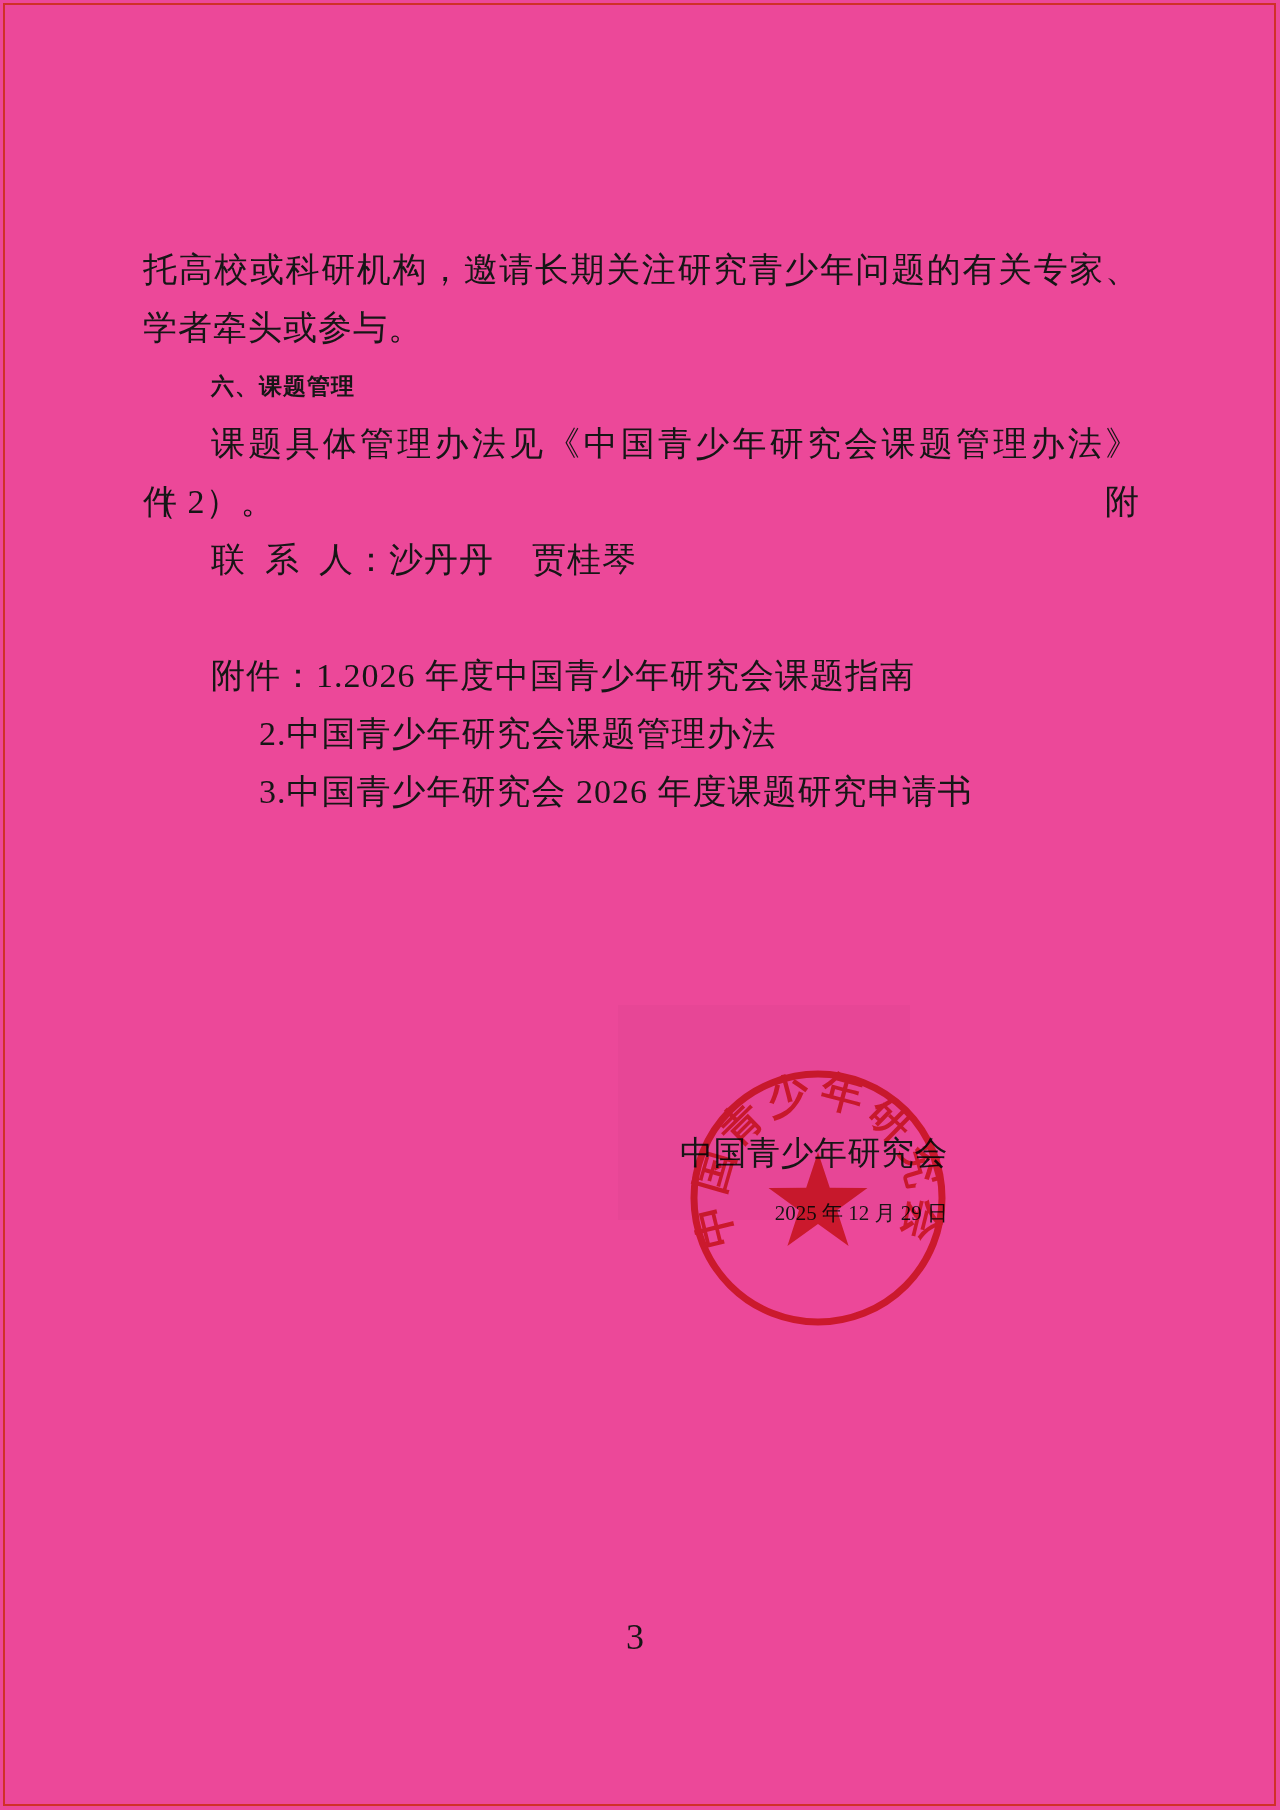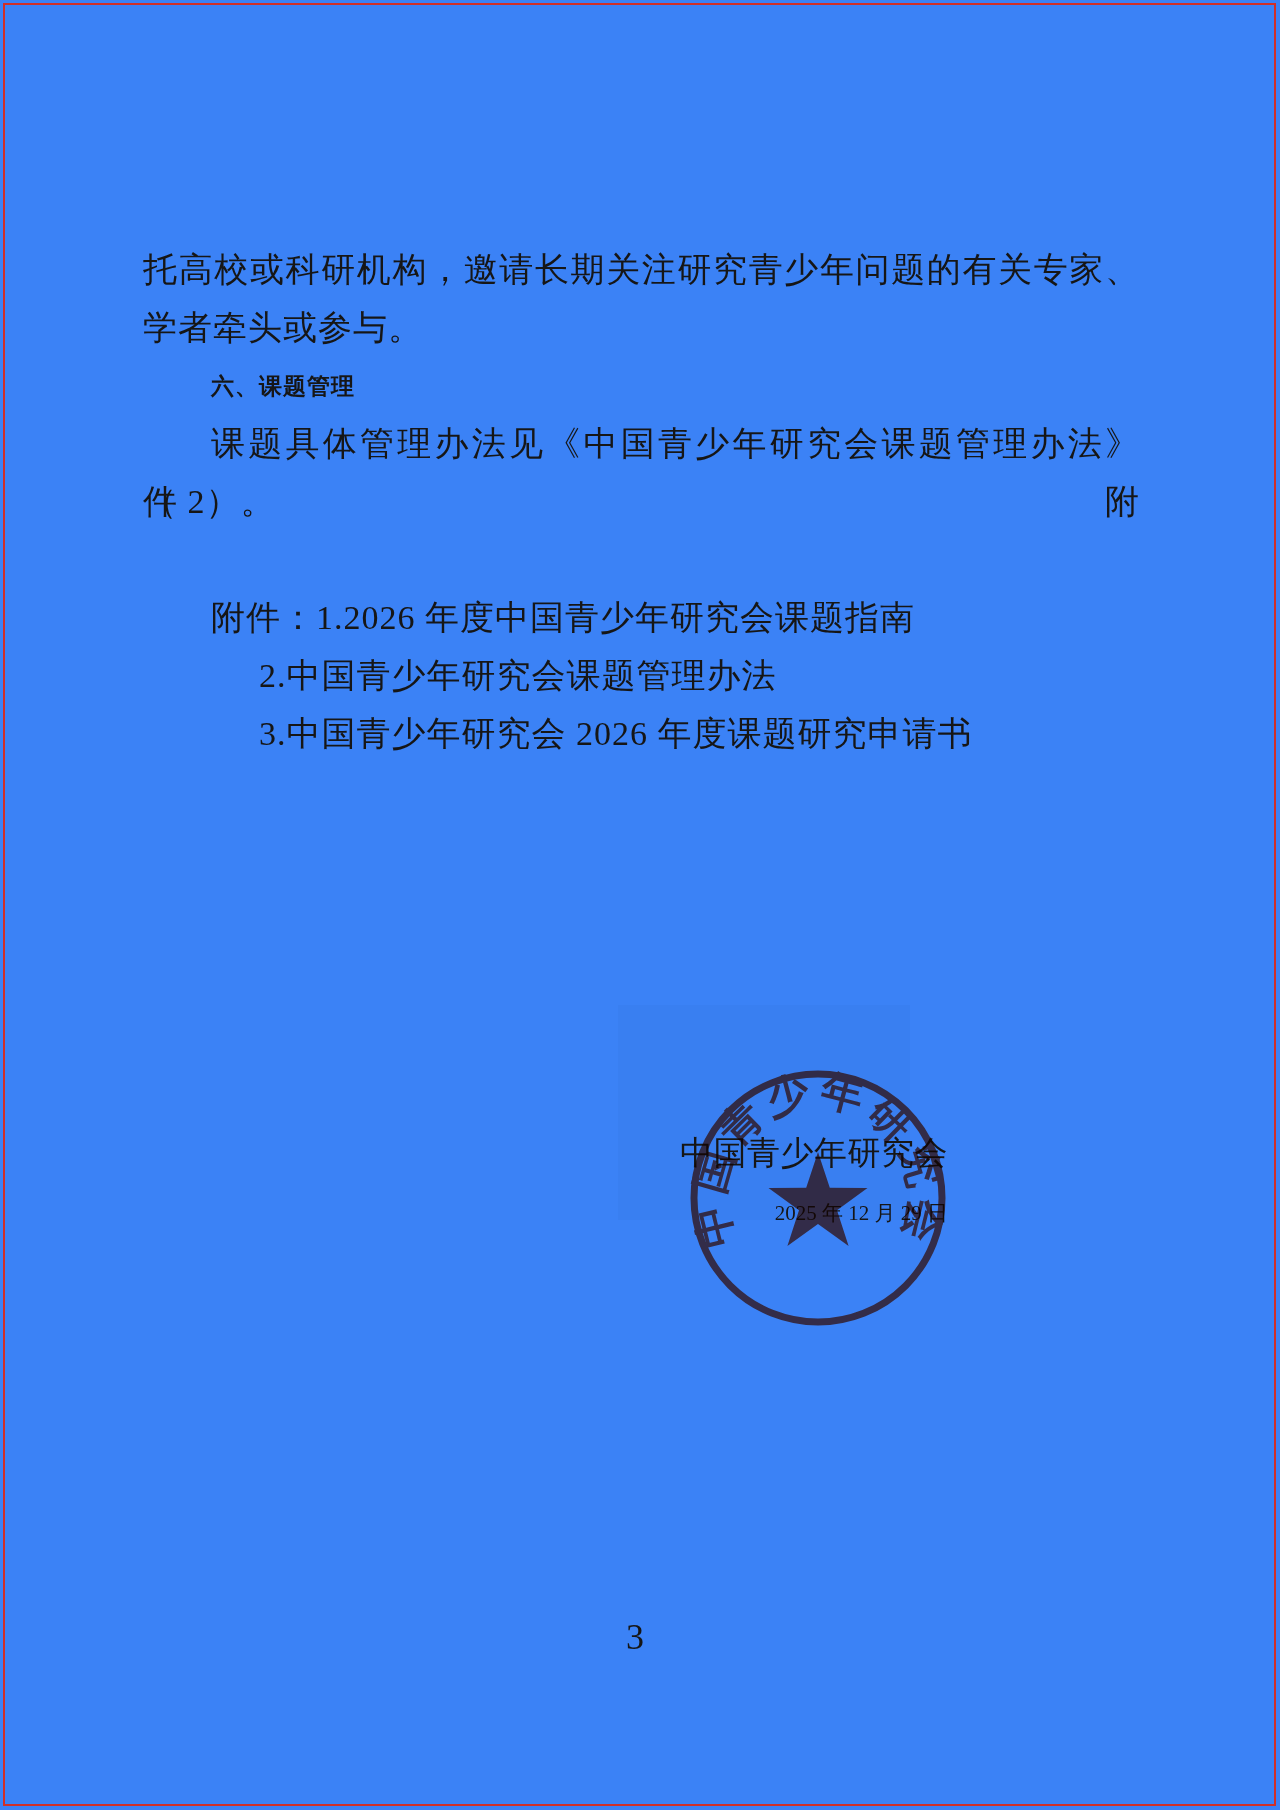--- a/index.html
+++ b/index.html
@@ -4,21 +4,21 @@
 <style>
   :root{
     --border-color:#d03028;
     --stamp-color:#d6382b;
     --text-color:#161616;
   }
   html,body{margin:0;padding:0;background:#ffffff;}
   .page{
     position:relative;
     width:1280px;height:1810px;
-    background:#3b82f6;
+    background:#ec4899;
     overflow:hidden;
     font-family:"Liberation Serif","DejaVu Serif",serif;
     color:var(--text-color);
   }
   .page-border{
     position:absolute;
     left:3px;top:3px;right:4px;bottom:4px;
     border:2px solid var(--border-color);
     pointer-events:none;
   }
@@ -100,20 +100,21 @@
 <div class="page">
 
   <div class="page-border"></div>
 
   <div class="body-text" id="doc-lines">
       <div class="line justify">托高校或科研机构，邀请长期关注研究青少年问题的有关专家、</div>
       <div class="line">学者牵头或参与。</div>
       <div class="line indent heading">六、课题管理</div>
       <div class="line indent justify">课题具体管理办法见《中国青少年研究会课题管理办法》（附</div>
       <div class="line">件 2）。</div>
+      <div class="line indent">联  系  人：沙丹丹    贾桂琴</div>
       <div class="line blank"></div>
       <div class="line indent">附件：1.2026 年度中国青少年研究会课题指南</div>
       <div class="line attach">2.中国青少年研究会课题管理办法</div>
       <div class="line attach">3.中国青少年研究会 2026 年度课题研究申请书</div>
     </div>
 
   <div class="scan-artifact"></div>
 
   <div class="signature-org">中国青少年研究会</div>
 

